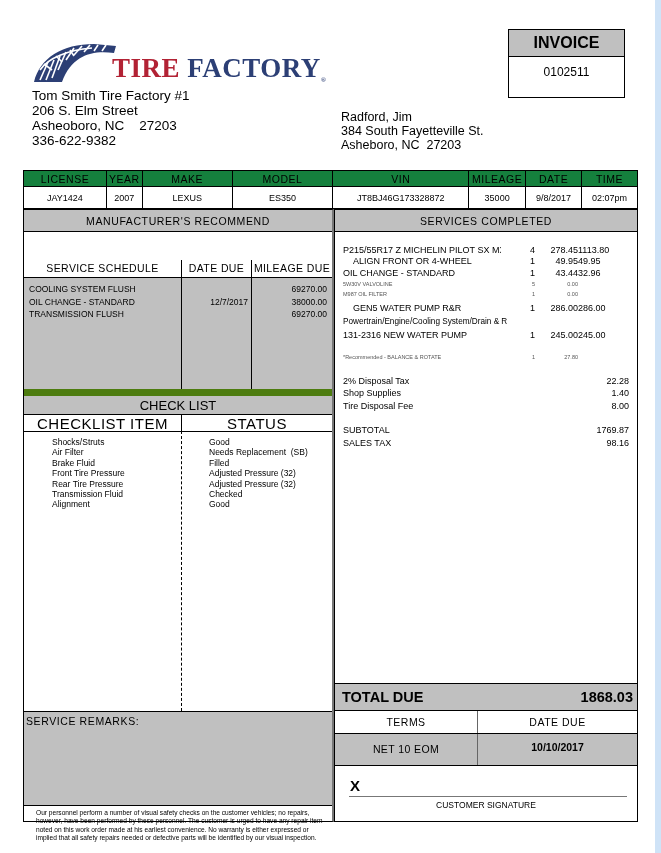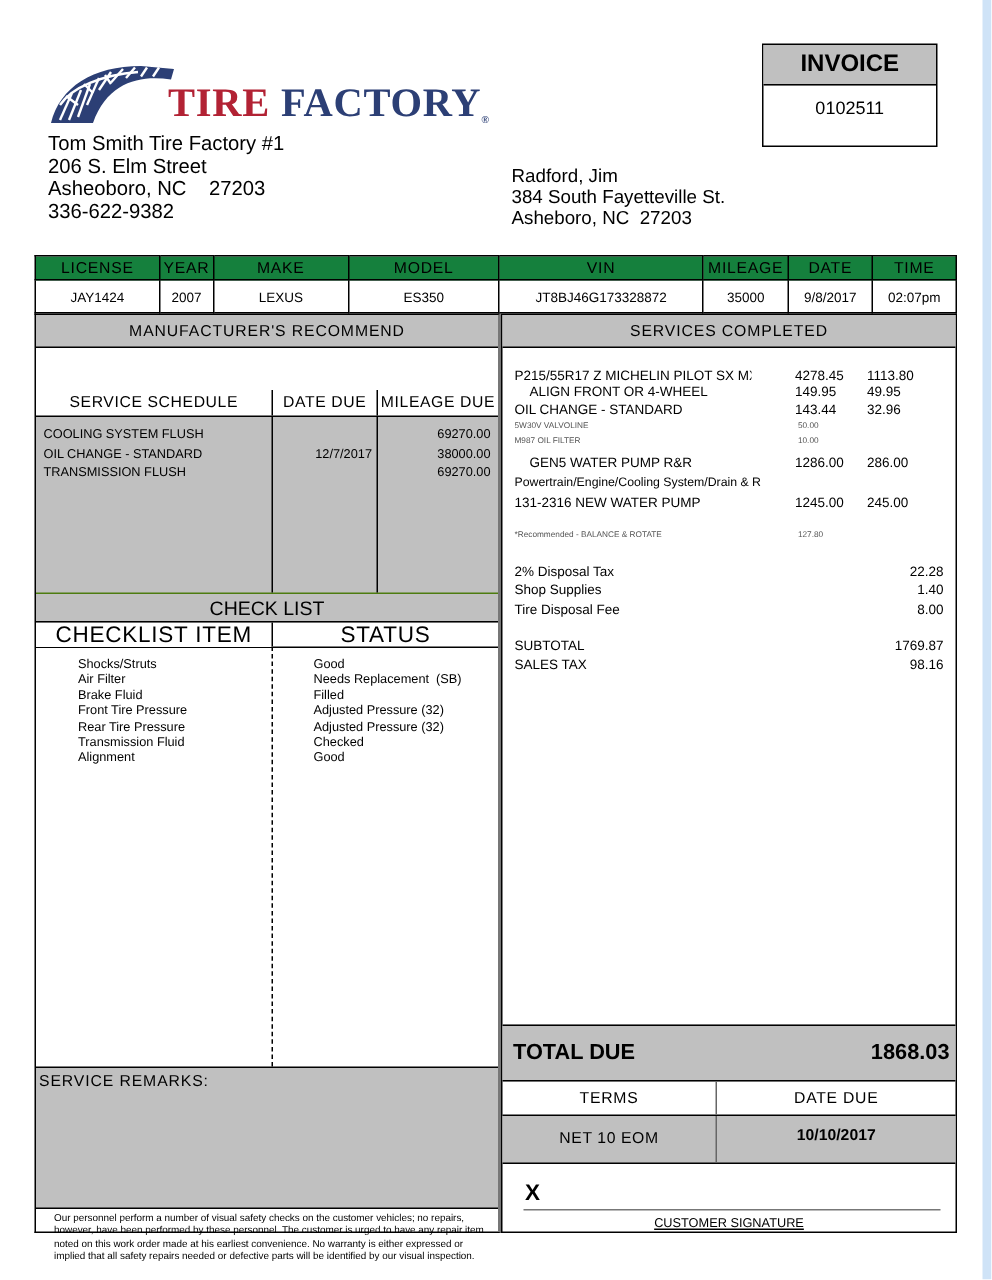--- a/index.html
+++ b/index.html
@@ -30,67 +30,67 @@
   .right-col { position: absolute; left: 334px; top: 209px; width: 304px; height: 613px; border: 1px solid #000; }
 
   .sec-head { background: #c0c0c0; text-align: center; font-size: 10.5px; letter-spacing: 0.6px; height: 22px; line-height: 22px; border-bottom: 1px solid #000; }
 
   .sched-hdr { display: flex; height: 18px; font-size: 10.5px; letter-spacing: 0.4px; border-bottom: 1px solid #000; margin-top: 28px; }
   .sched-hdr div { text-align: center; line-height: 17px; }
   .c1 { width: 158px; border-right: 1px solid #000; }
   .c2 { width: 70px; border-right: 1px solid #000; }
   .c3 { flex: 1; }
 
-  .sched-body { display: flex; height: 118px; background: #c0c0c0; font-size: 8.5px; border-bottom: 1px solid #4d7c0f; }
+  .sched-body { display: flex; height: 118px; background: #c0c0c0; font-size: 8.5px; border-bottom: 7px solid #4d7c0f; }
   .sched-body .c1, .sched-body .c2, .sched-body .c3 { padding-top: 5px; line-height: 12.5px; }
   .sched-body .c1 { padding-left: 5px; }
   .sched-body .c2 { text-align: right; padding-right: 3px; }
   .sched-body .c3 { text-align: right; padding-right: 5px; }
 
   .check-head { background: #c0c0c0; text-align: center; font-size: 13px; height: 19px; line-height: 19px; border-bottom: 1px solid #000; }
   .check-hdr { display: flex; height: 16px; font-size: 15px; letter-spacing: 0.5px; }
   .check-hdr .k1 { width: 158px; text-align: center; border-right: 1px solid #000; }
   .check-hdr .k2 { flex: 1; text-align: center; }
   .check-body { display: flex; height: 281px; border-bottom: 1px solid #000; }
   .check-body .k1 { width: 158px; border-right: 1px dashed #000; border-top: 1px solid #000; padding-left: 28px; padding-top: 5px; font-size: 8.5px; line-height: 10.4px; }
   .check-body .k2 { flex: 1; border-top: 1px solid #000; padding-left: 27px; padding-top: 5px; font-size: 8.5px; line-height: 10.4px; }
 
   .remarks { height: 94px; background: #c0c0c0; font-size: 10.5px; letter-spacing: 0.6px; padding: 3px 2px; border-bottom: 1px solid #000; }
   .disclaimer { font-size: 6.6px; line-height: 8.4px; padding: 3px 8px 0 12px; text-align: left; }
 
   .svc-list { padding: 34px 6px 0 8px; font-size: 9px; }
   .svc-row { display: flex; height: 11.5px; align-items: center; white-space: nowrap; }
   .svc-row .d { width: 158px; overflow: hidden; }
   .svc-row .q { width: 34px; text-align: right; }
-  .svc-row .p { width: 43px; }
+  .svc-row .p { width: 43px; text-align: right; }
   .svc-row .t { width: 50px; }
   .svc-row.small { font-size: 5.5px; color: #555; height: 10px; }
   .svc-row.gap-top { margin-top: 2px; }
   .svc-row.indent .d { padding-left: 10px; }
   .svc-row.wide .d { width: 285px; font-size: 8.2px; }
 
   .fees { padding: 14px 6px 0 8px; font-size: 9px; }
   .fee-row { display: flex; justify-content: space-between; height: 12.5px; padding-right: 2px; }
   .fee-row.gap { margin-top: 12px; }
 
   .total-block { position: absolute; left: 0; top: 473px; width: 302px; }
-  .total-row { height: 38px; background: #c0c0c0; display: flex; justify-content: space-between; align-items: center; padding: 0 4px 0 7px; border-top: 1px solid #000; border-bottom: 1px solid #000; font-weight: bold; }
+  .total-row { height: 28px; background: #c0c0c0; display: flex; justify-content: space-between; align-items: center; padding: 0 4px 0 7px; border-top: 1px solid #000; border-bottom: 1px solid #000; font-weight: bold; }
   .total-row .lbl { font-size: 14.5px; }
   .total-row .amt { font-size: 14.5px; }
   .terms-hdr { display: flex; height: 23px; border-bottom: 1px solid #000; font-size: 10.5px; letter-spacing: 0.5px; }
   .terms-hdr div, .terms-val div { text-align: center; line-height: 22px; }
   .t1 { width: 143px; border-right: 1px solid #666; }
   .t2 { flex: 1; }
   .terms-val { display: flex; height: 32px; background: #c0c0c0; border-bottom: 1px solid #000; font-size: 10.5px; }
   .terms-val .t1 { line-height: 30px; letter-spacing: 0.4px; }
   .terms-val .t2 { line-height: 26px; font-weight: bold; }
   .sig { position: relative; height: 48px; }
   .sig .x { position: absolute; left: 15px; top: 11px; font-weight: bold; font-size: 15px; }
   .sig .line { position: absolute; left: 14px; right: 10px; top: 30px; border-top: 1px solid #777; }
-  .sig .cap { position: absolute; left: 0; right: 0; top: 34px; text-align: center; font-size: 8.5px; text-decoration: underline; }
+  .sig .cap { position: absolute; left: 0; right: 0; top: 34px; text-align: center; font-size: 8.5px; }
 </style>
 </head>
 <body>
 
 <div class="edge-strip"></div>
 
 <div class="logo">
   <svg width="86" height="44" viewBox="0 0 86 44" style="position:absolute;left:0;top:0">
     <path d="M2 42 C8 18 30 4 62 4 L84 6 L82 13 C62 10 40 14 30 42 Z" fill="#2c3f75"></path>
     <g stroke="#ffffff" stroke-width="1.6" fill="none">

